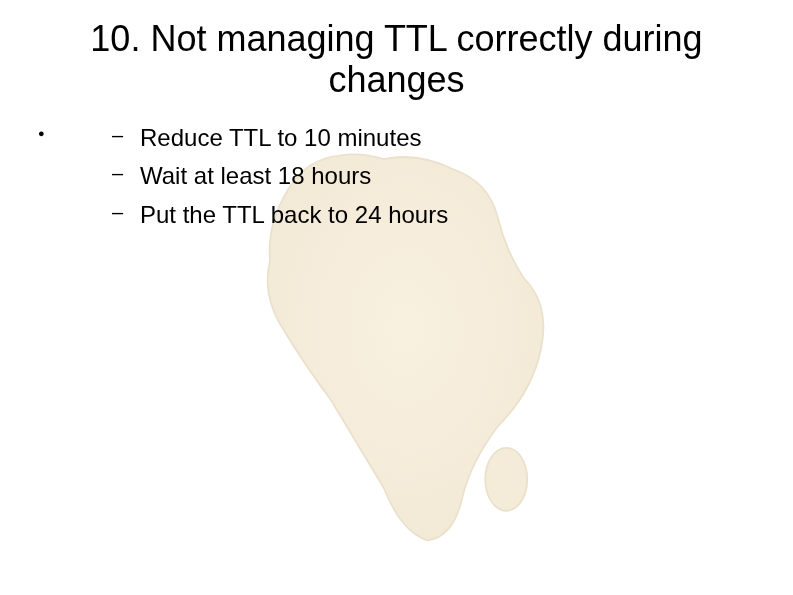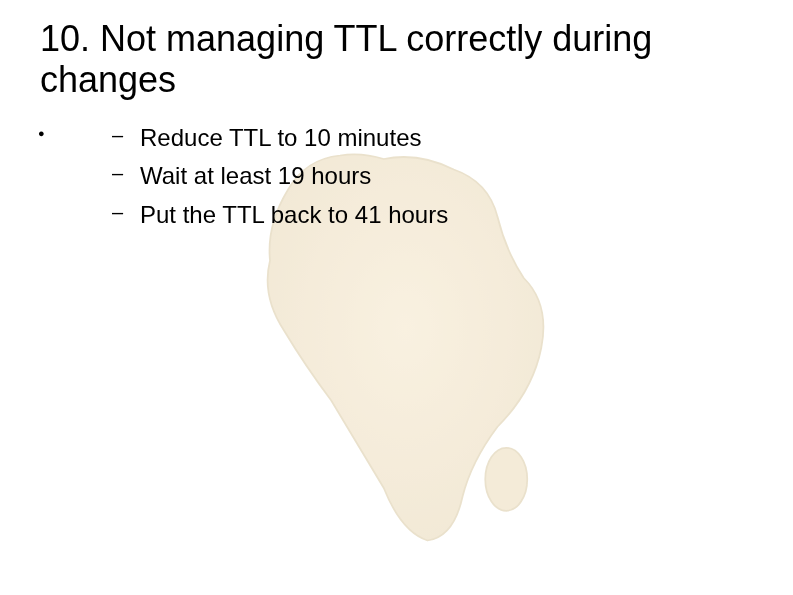--- a/index.html
+++ b/index.html
@@ -29,20 +29,21 @@
     pointer-events: none;
     opacity: 0.55;
   }
   .content {
     position: relative;
     z-index: 1;
   }
   .title {
     font-size: 36px;
     font-weight: 400;
+    text-align: center;
     margin: 18px 40px 18px 40px;
     line-height: 1.15;
   }
   ul.main {
     list-style: none;
     margin: 0 40px 0 30px;
     padding: 0;
   }
   ul.main > li {
     position: relative;
@@ -109,23 +110,23 @@
   <div class="content">
     <h1 class="title">10. Not managing TTL correctly during changes</h1>
 
     <ul class="main">
       <li>
         <ul class="sub">
           <li>
             <span>Reduce TTL to 10 minutes</span>
           </li>
           <li>
-            <span>Wait at least 19 hours</span>
+            <span>Wait at least 18 hours</span>
           </li>
           <li>
-            <span>Put the TTL back to 41 hours</span>
+            <span>Put the TTL back to 24 hours</span>
           </li>
         </ul>
       </li>
     </ul>
   </div>
 
 </div>
 
 </body></html>

